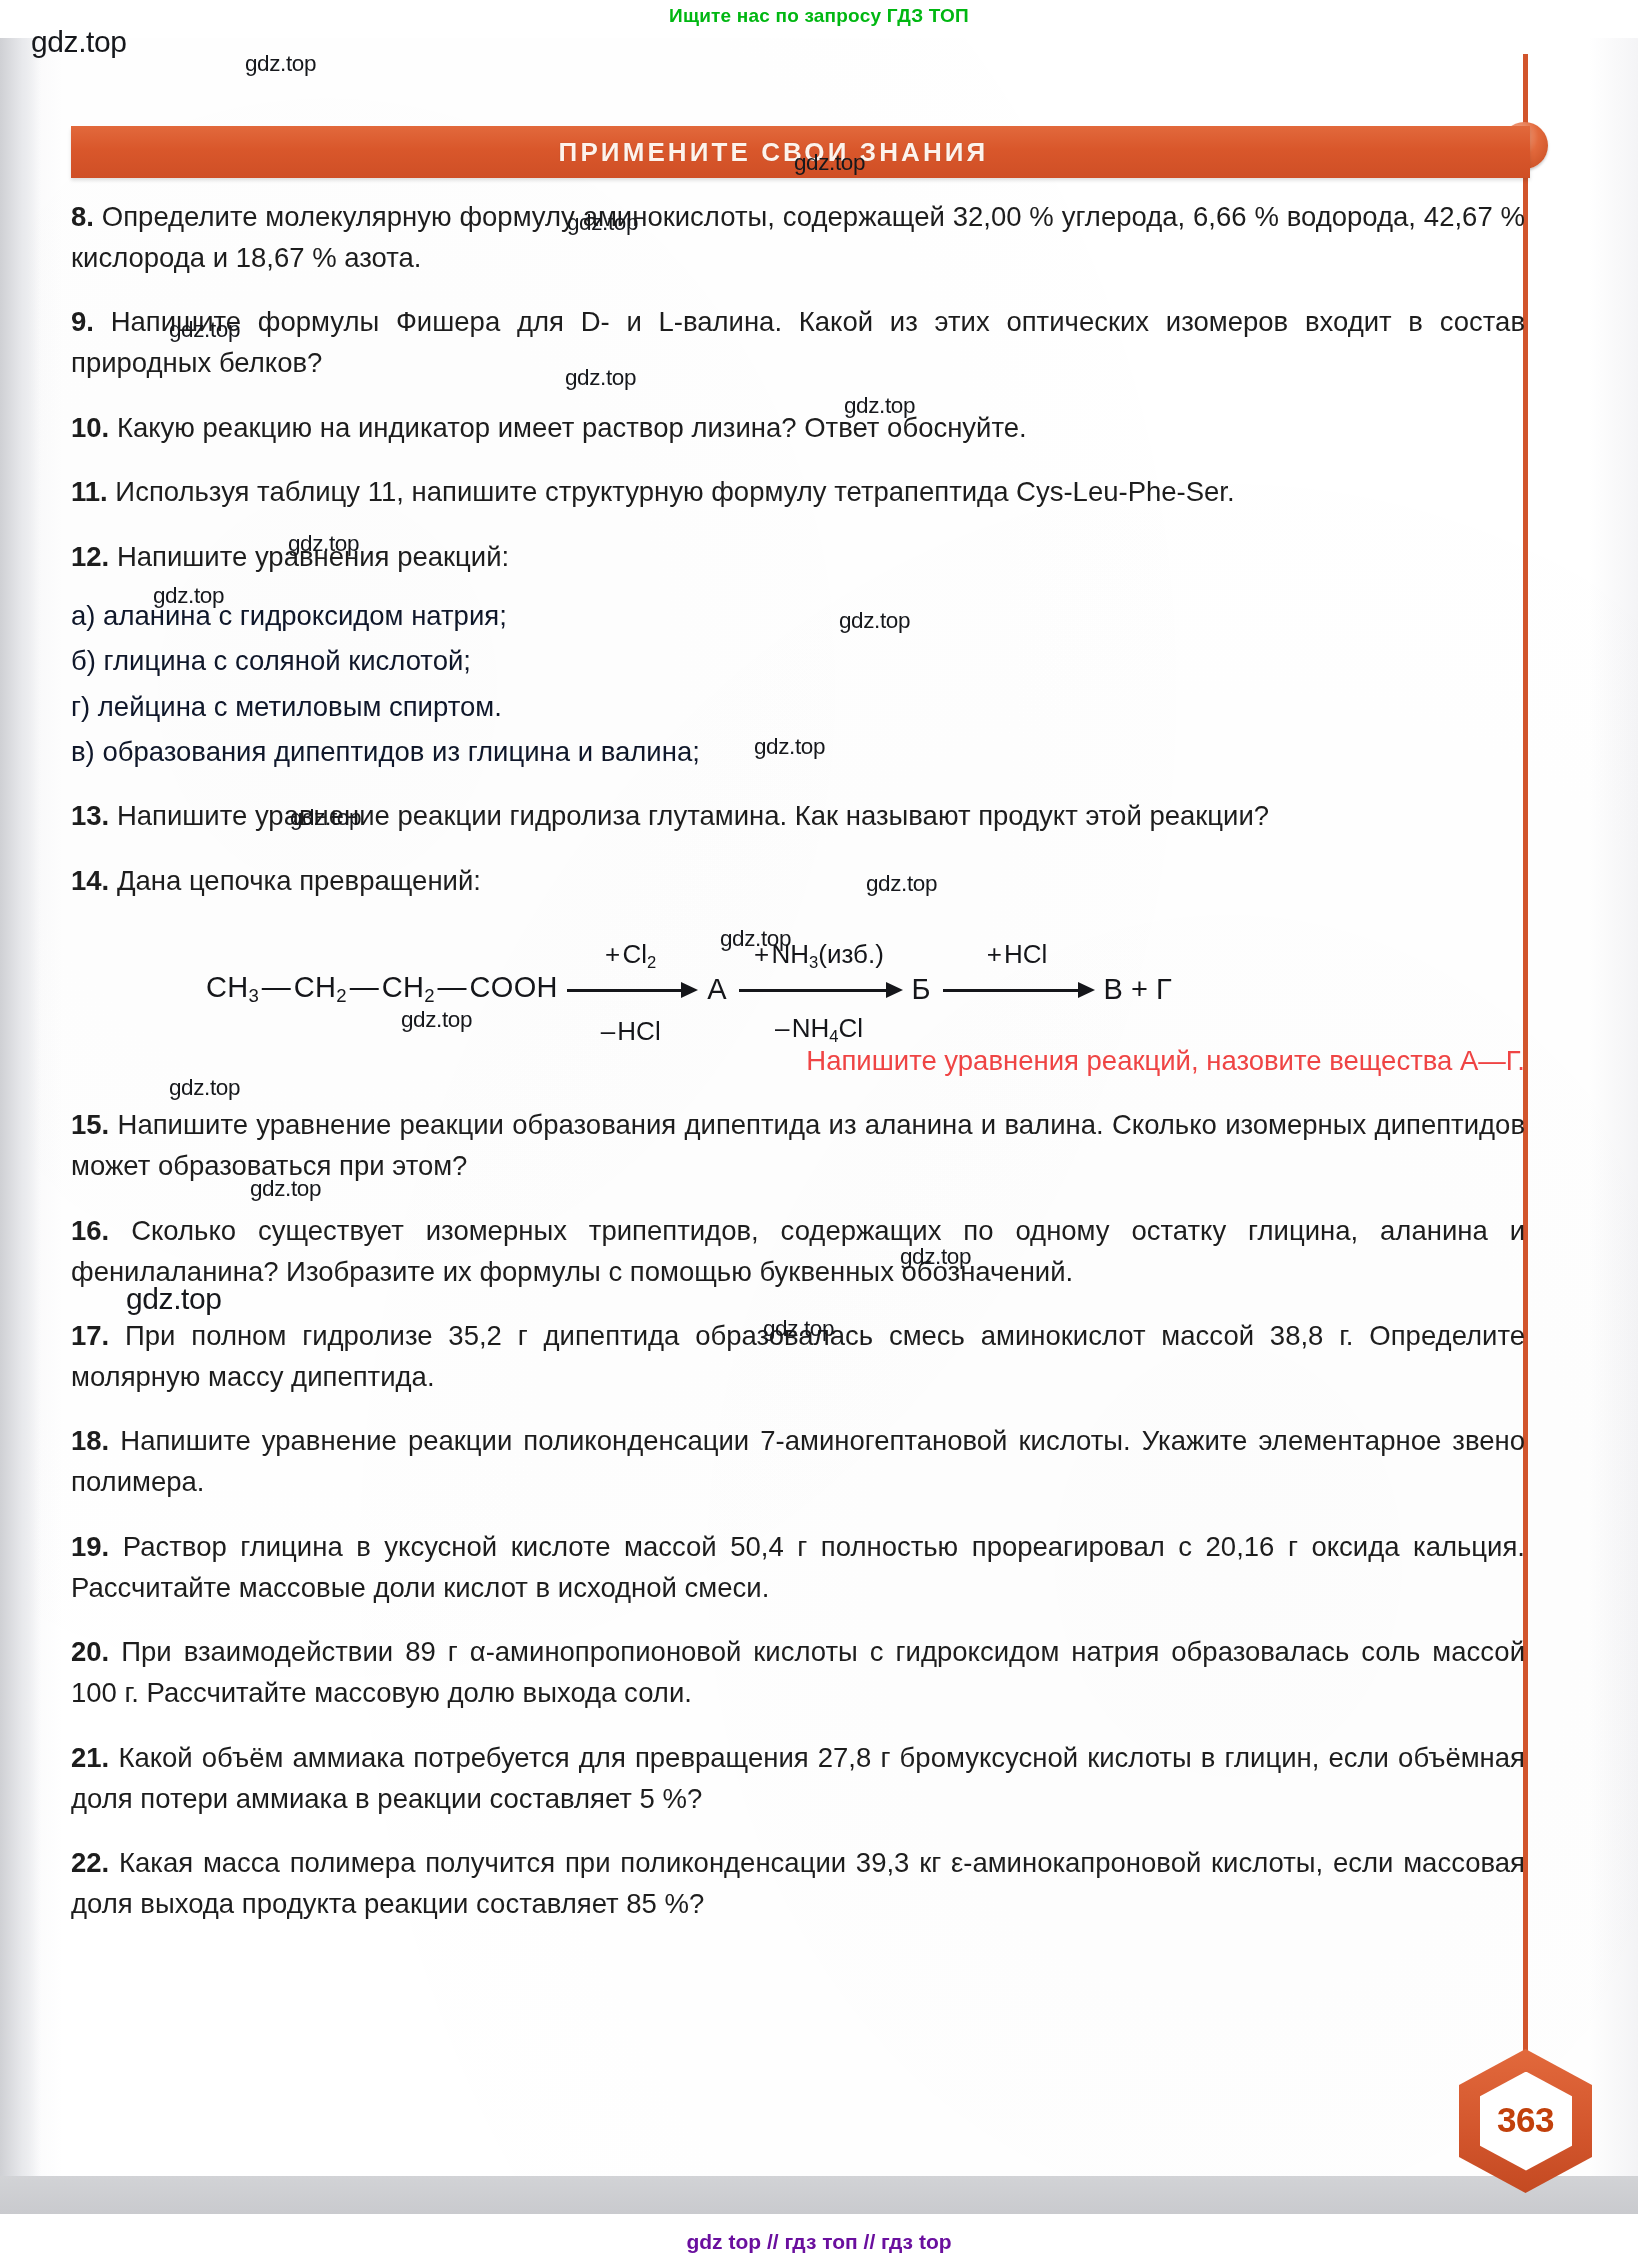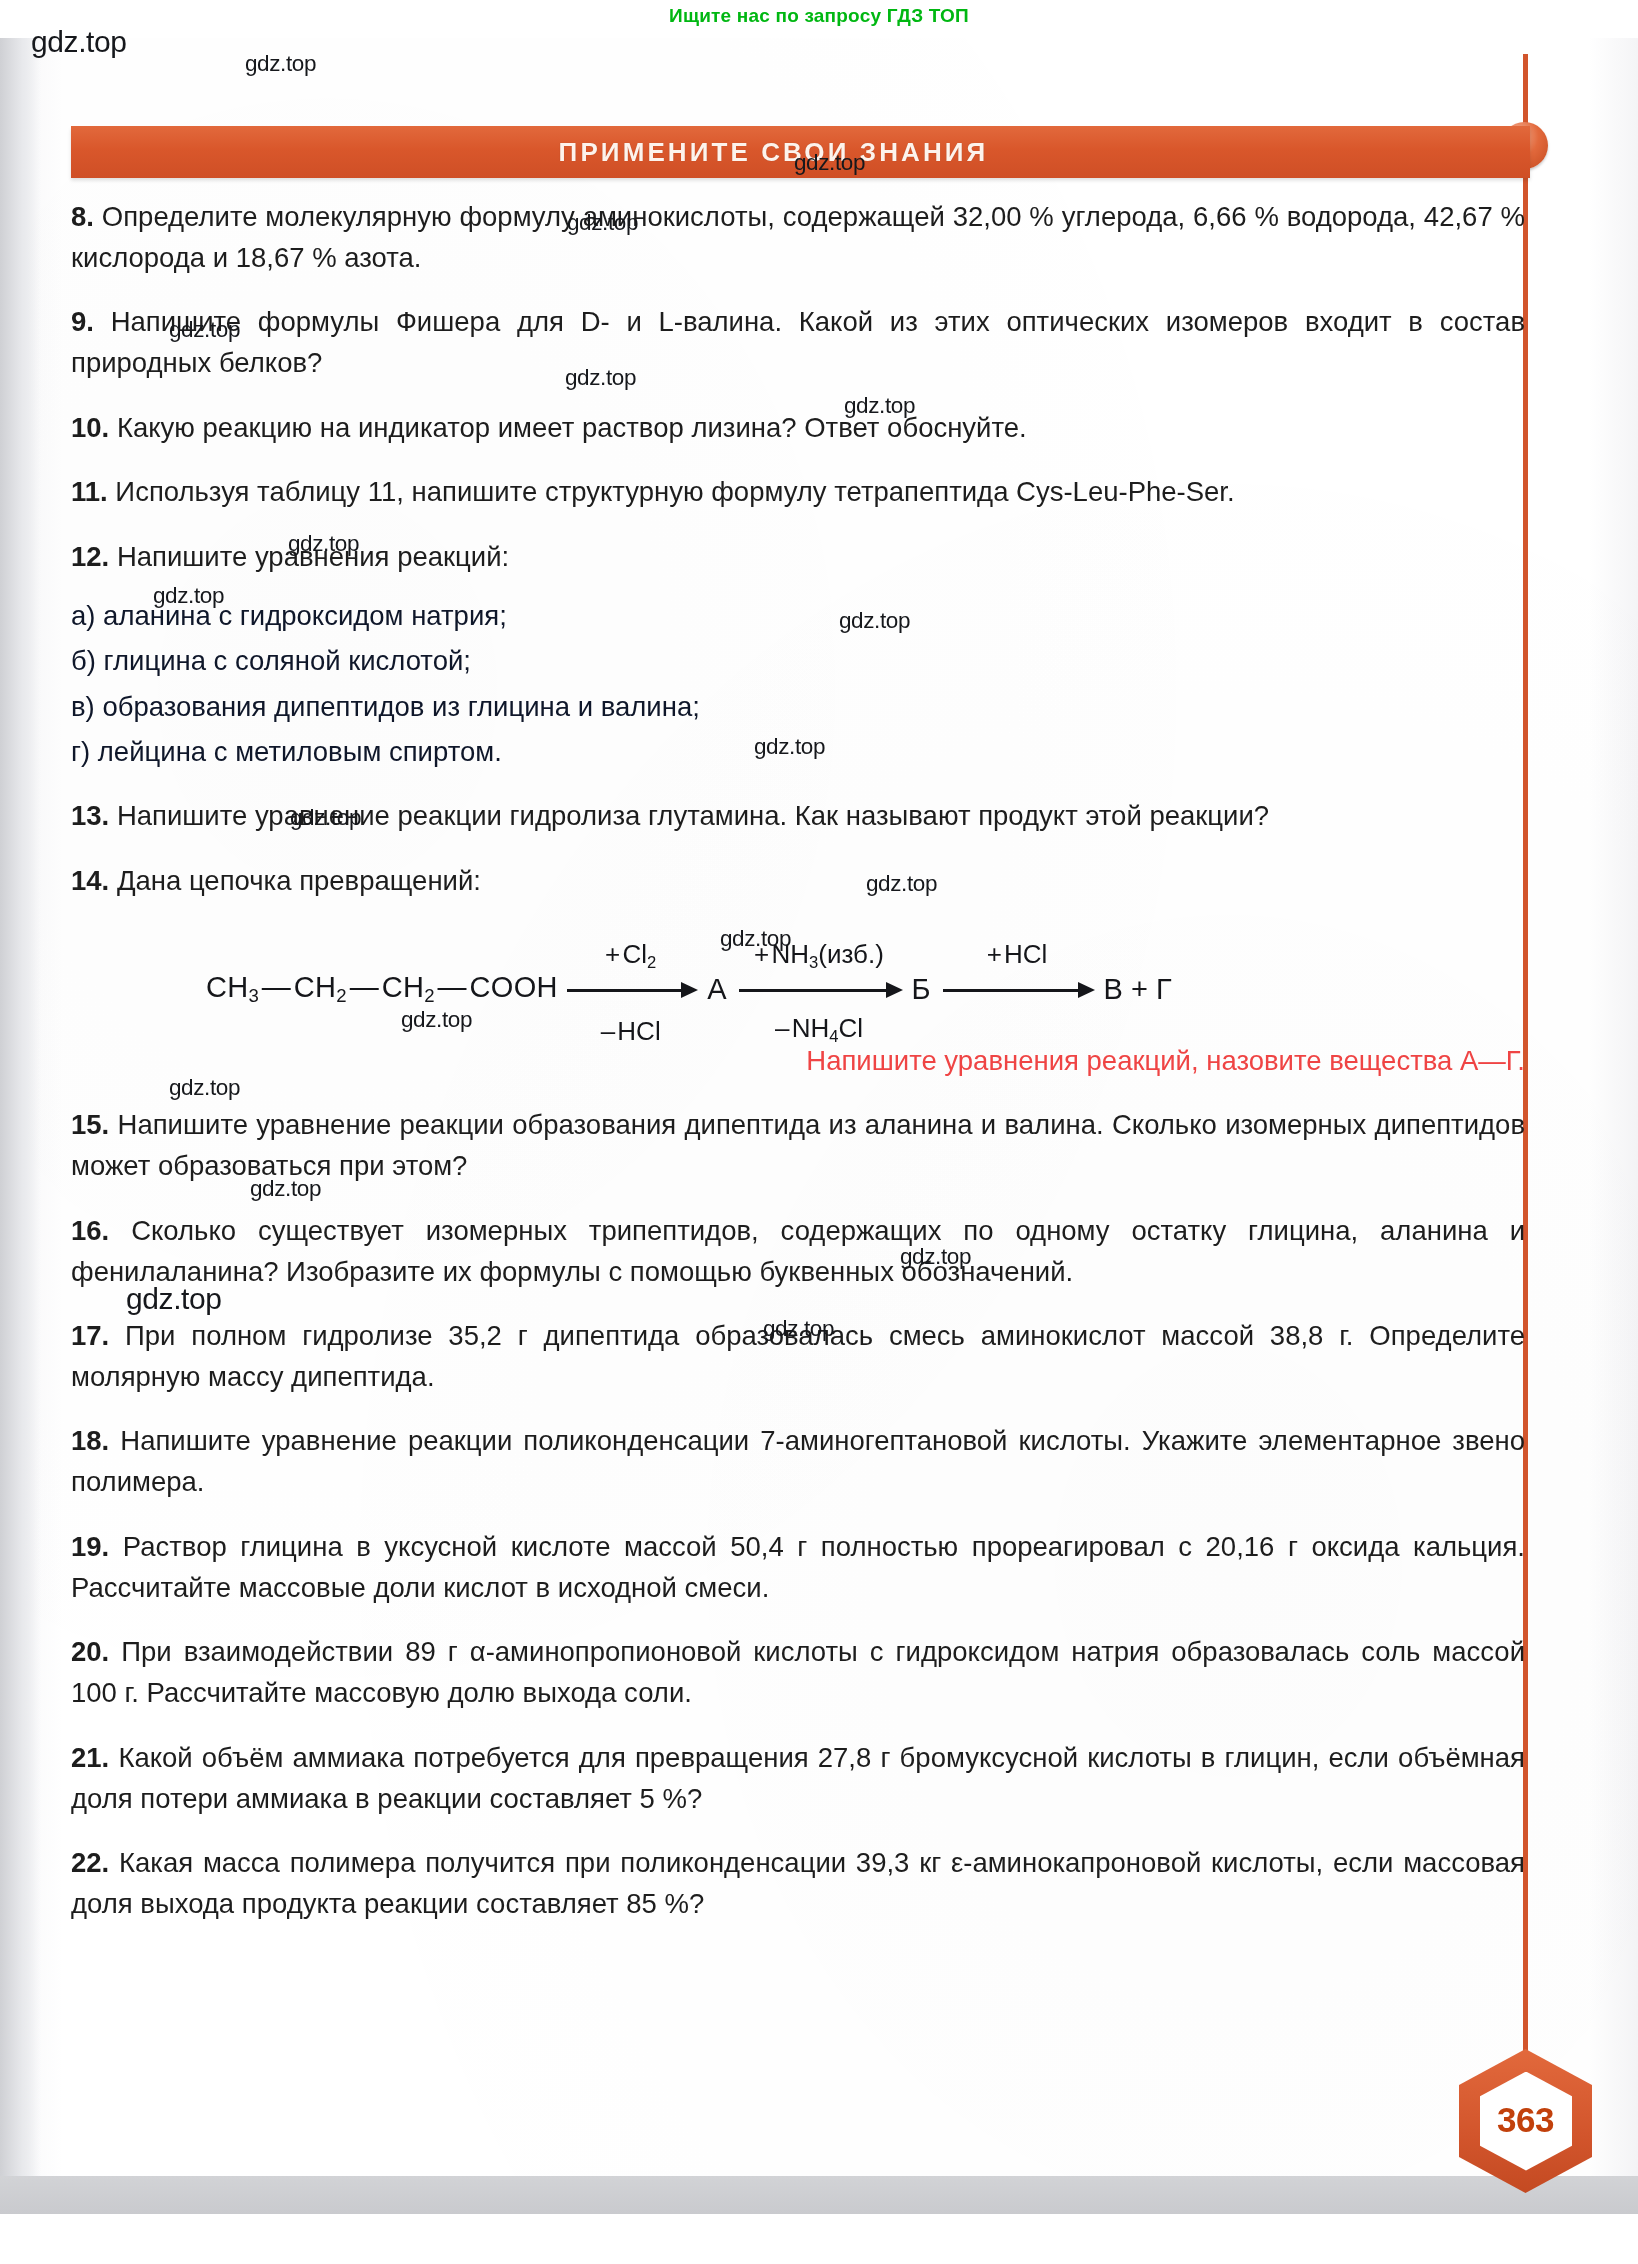--- a/index.html
+++ b/index.html
@@ -310,22 +310,22 @@
     </p>
 
     <div>
       <p class="task tight">
         <span class="num">12.</span>
         <span>Напишите уравнения реакций:</span>
       </p>
       <div class="sublist">
         <p class="sub">а) аланина с гидроксидом натрия;</p>
         <p class="sub">б) глицина с соляной кислотой;</p>
+        <p class="sub">г) лейцина с метиловым спиртом.</p>
         <p class="sub">в) образования дипептидов из глицина и валина;</p>
-        <p class="sub">г) лейцина с метиловым спиртом.</p>
       </div>
     </div>
 
     <p class="task">
       <span class="num">13.</span>
       <span>Напишите уравнение реакции гидролиза глутамина. Как называют продукт этой реакции?</span>
     </p>
 
     <div>
       <p class="task tight">
@@ -409,20 +409,21 @@
     </p>
 
   </div>
 
   <div class="hex-wrap">
     <div class="hex-outer"></div>
     <div class="hex-inner"></div>
     <div class="hex-num">363</div>
   </div>
 
+  <div class="promo-bottom">gdz top  //  гдз топ  //  гдз top</div>
 
   <div id="watermark-layer">
       <div class="wm big" style="left: 31px; top: 25px;">gdz.top</div>
       <div class="wm" style="left: 245px; top: 51px;">gdz.top</div>
       <div class="wm" style="left: 794px; top: 150px;">gdz.top</div>
       <div class="wm" style="left: 567px; top: 210px;">gdz.top</div>
       <div class="wm" style="left: 169px; top: 317px;">gdz.top</div>
       <div class="wm" style="left: 565px; top: 365px;">gdz.top</div>
       <div class="wm" style="left: 844px; top: 393px;">gdz.top</div>
       <div class="wm" style="left: 288px; top: 531px;">gdz.top</div>

